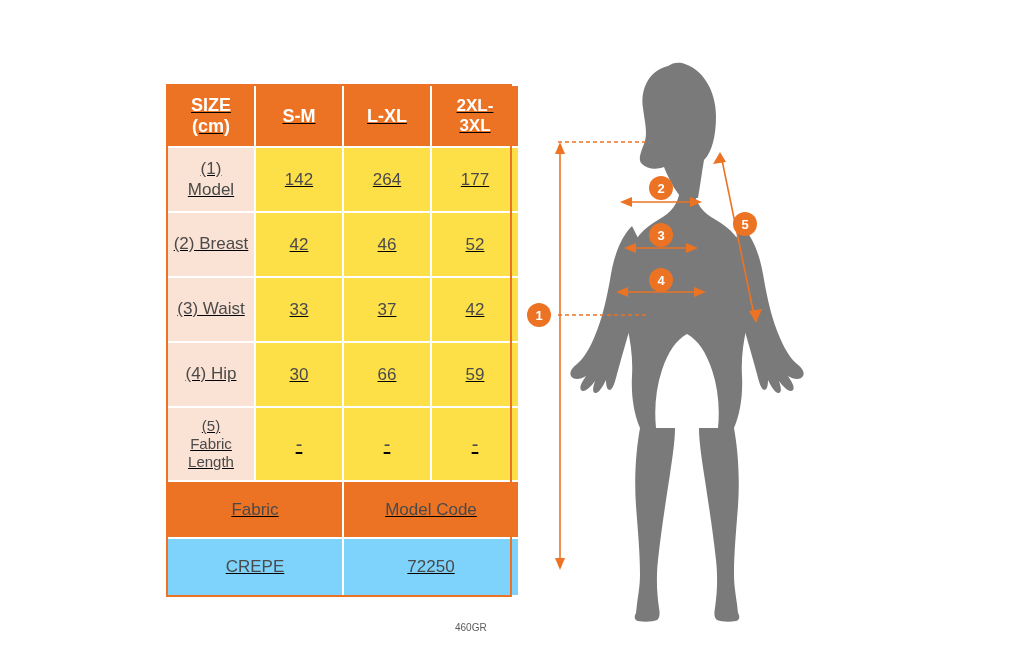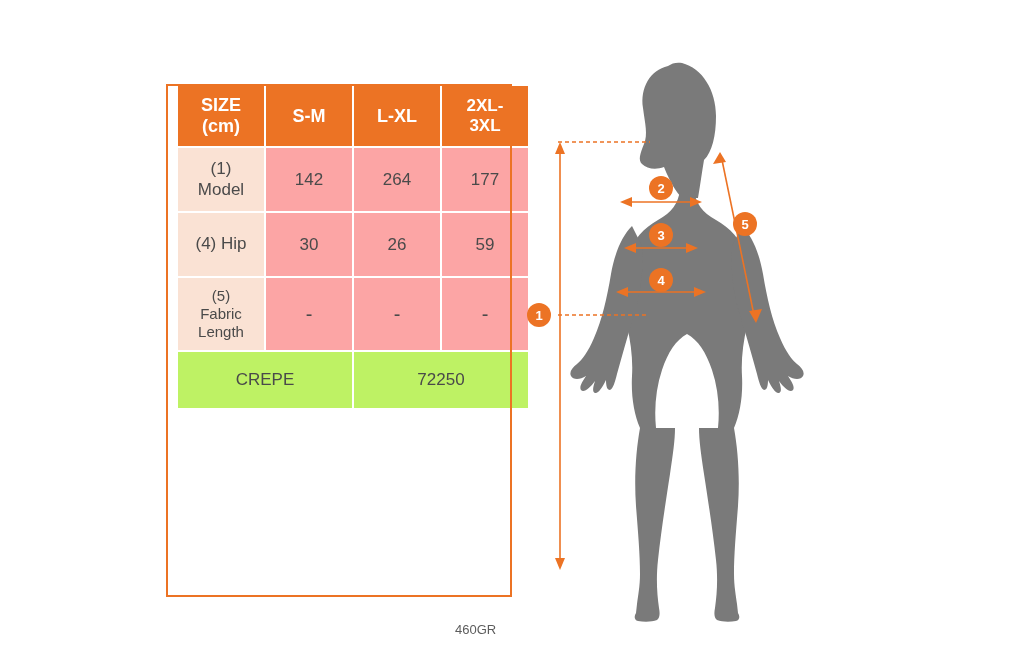--- a/index.html
+++ b/index.html
@@ -16,23 +16,24 @@
   }
   #page {
     position: relative;
     width: 1024px;
     height: 655px;
   }
 
   
   #size-table-wrap {
     position: absolute;
-    left: 176px;
+    left: 166px;
     top: 84px;
     width: 307px;
+    text-decoration: underline;
   }
   table.size-table {
     border-collapse: collapse;
     width: 346px;
     table-layout: fixed;
   }
   table.size-table td, table.size-table th {
     border: 2px solid #ffffff;
     text-align: center;
     vertical-align: middle;
@@ -53,53 +54,53 @@
     font-size: 17px !important;
   }
   .label-cell {
     background: #fae2d4;
     height: 63px;
     font-size: 15px;
     line-height: 1.2;
     padding: 0 4px;
   }
   .value-cell {
-    background: #fca5a5;
+    background: #fde047;
     height: 63px;
     font-size: 20px;
   }
   .row-sleeve .label-cell { height: 72px; font-size: 15px; }
   .row-sleeve .value-cell { height: 72px; font-size: 20px; }
   .band-cell {
     background: #ec7324;
     color: #ffffff;
     font-weight: bold;
     font-size: 19px;
     height: 55px;
   }
   .bottom-cell {
-    background: #bef264;
+    background: #7dd3fc;
     font-size: 20px;
     height: 56px;
   }
   .table-outline {
     position: absolute;
     left: 166px;
     top: 84px;
     width: 342px;
     height: 509px;
     border: 2px solid #ec7324;
     box-sizing: content-box;
     pointer-events: none;
   }
   #weight-note {
     position: absolute;
     left: 455px;
     top: 622px;
-    font-size: 13px;
+    font-size: 10px;
     color: #5c5c5c;
   }
 
   
   #figure-area {
     position: absolute;
     left: 530px;
     top: 30px;
     width: 330px;
     height: 600px;
@@ -153,41 +154,61 @@
         <tr>
           <td class="label-cell">
             <div>(1)</div>
             <div>Model</div>
           </td>
           <td class="value-cell">142</td>
           <td class="value-cell">264</td>
           <td class="value-cell">177</td>
         </tr>
 
-
+        <tr>
+          <td class="label-cell">
+            <div>(2) Breast</div>
+          </td>
+          <td class="value-cell">42</td>
+          <td class="value-cell">46</td>
+          <td class="value-cell">52</td>
+        </tr>
+
+        <tr>
+          <td class="label-cell">
+            <div>(3) Waist</div>
+          </td>
+          <td class="value-cell">33</td>
+          <td class="value-cell">37</td>
+          <td class="value-cell">42</td>
+        </tr>
 
         <tr>
           <td class="label-cell">
             <div>(4) Hip</div>
           </td>
           <td class="value-cell">30</td>
-          <td class="value-cell">26</td>
+          <td class="value-cell">66</td>
           <td class="value-cell">59</td>
         </tr>
 
         <tr class="row-sleeve">
           <td class="label-cell">
             <div>(5)</div>
             <div>Fabric Length</div>
           </td>
           <td class="value-cell">-</td>
           <td class="value-cell">-</td>
           <td class="value-cell">-</td>
         </tr>
 
+        <tr>
+          <td class="band-cell" colspan="2">Fabric</td>
+          <td class="band-cell" colspan="2">Model Code</td>
+        </tr>
 
         <tr>
           <td class="bottom-cell" colspan="2">CREPE</td>
           <td class="bottom-cell" colspan="2">72250</td>
         </tr>
       </tbody>
     </table>
   </div>
   <div class="table-outline"></div>
 

